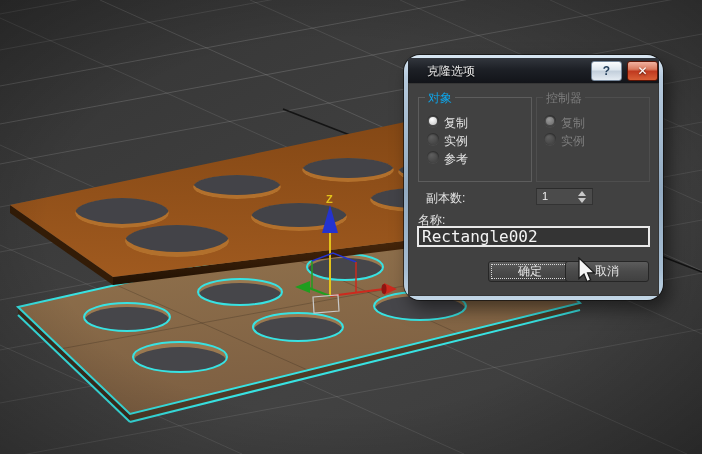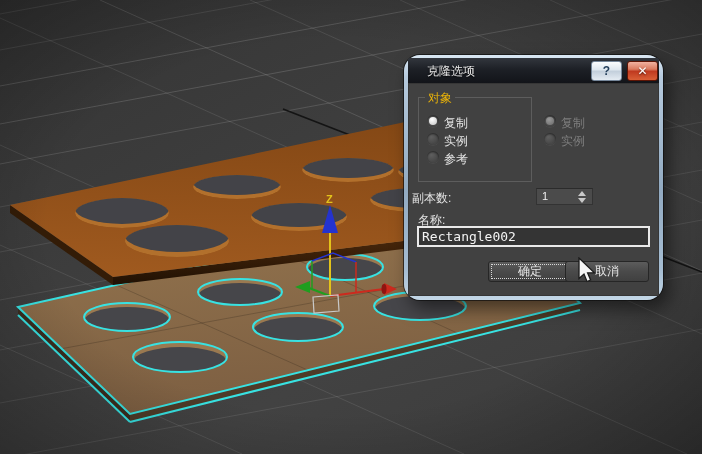--- a/index.html
+++ b/index.html
@@ -20,21 +20,21 @@
   #btn-help{left:187px;background:linear-gradient(180deg,#fbfdfe 0%,#dde6ee 45%,#c2cedb 50%,#e4ebf2 100%);
             border:1px solid #76879a;color:#25405c;box-sizing:border-box;}
   #btn-close{left:223px;background:linear-gradient(180deg,#f0b2a0 0%,#da7a5f 40%,#c03a20 52%,#d95f36 100%);
              border:1px solid #5e1505;color:#fff;box-sizing:border-box;text-shadow:0 1px 2px rgba(0,0,0,.6);}
   .client{position:absolute;left:4px;top:28px;right:4px;bottom:4px;background:#414141;
           box-shadow:inset 0 0 0 1px #363636;}
 
   .groupbox{position:absolute;border:1px solid #5d5d5d;}
   #group-object{left:14px;top:42px;width:112px;height:83px;}
   #group-controller{left:132px;top:42px;width:112px;height:83px;border-color:#4e4e4e;}
-  .group-label{position:absolute;top:-8px;left:6px;background:#414141;padding:0 3px;font-size:12px;color:#eab308;}
+  .group-label{position:absolute;top:-8px;left:6px;background:#414141;padding:0 3px;font-size:12px;color:#0ea5e9;}
   #group-controller .group-label{color:#7d7d7d;}
 
   .radio-row{position:absolute;height:14px;display:flex;align-items:flex-start;}
   .radio{position:relative;width:12px;height:12px;border-radius:50%;flex:0 0 12px;
          background:radial-gradient(circle at 35% 30%,#606060,#474747 65%,#555);
          box-shadow:inset 0 1px 2px rgba(0,0,0,.55),0 1px 0 rgba(255,255,255,.05);}
   .radio.selected::after{content:'';position:absolute;left:2px;top:2px;right:2px;bottom:2px;border-radius:50%;
          background:radial-gradient(circle at 38% 32%,#ffffff,#d2d2d2 75%);}
   .radio.selected.dim::after{background:radial-gradient(circle at 38% 32%,#9a9a9a,#777 75%);}
   .radio-label{margin-left:5px;font-size:12px;color:#e3e3e3;white-space:nowrap;}
@@ -45,21 +45,21 @@
            border:1px solid #333;border-top-color:#2b2b2b;box-sizing:border-box;}
   #spinner .val{position:absolute;left:5px;top:1px;font-size:11px;color:#f0f0f0;}
   .spin-arrows{position:absolute;right:4px;top:2px;width:10px;}
   .tri-up{width:0;height:0;border-left:4px solid transparent;border-right:4px solid transparent;
           border-bottom:5px solid #c9c9c9;margin-bottom:2px;}
   .tri-down{width:0;height:0;border-left:4px solid transparent;border-right:4px solid transparent;
           border-top:5px solid #c9c9c9;}
 
   #name-input{position:absolute;left:13px;top:171px;width:233px;height:21px;box-sizing:border-box;
           background:#343434;border:2px solid #e9e9e9;color:#f3f3f3;padding:0 3px;
-          font-family:"DejaVu Sans Mono","Liberation Mono",monospace;font-size:13px;}
+          font-family:"DejaVu Sans Mono","Liberation Mono",monospace;font-size:16px;}
 
   .btn{position:absolute;width:84px;height:21px;box-sizing:border-box;border:1px solid #262626;border-radius:3px;
        background:linear-gradient(180deg,#5c5c5c 0%,#4a4a4a 50%,#404040 100%);
        color:#e6e6e6;font-size:12px;text-align:center;line-height:19px;}
   #btn-ok{left:84px;top:206px;outline:1px dotted #d8d8d8;outline-offset:-4px;}
   #btn-cancel{left:161px;top:206px;}
 
   #cursor{position:absolute;left:577px;top:257px;z-index:50;}
 </style>
 </head>
@@ -272,30 +272,33 @@
     </div>
     <div class="radio-row" style="left:23px;top:78px;">
       <span class="radio"></span>
       <span class="radio-label">实例</span>
     </div>
     <div class="radio-row" style="left:23px;top:96px;">
       <span class="radio"></span>
       <span class="radio-label">参考</span>
     </div>
 
+    <div id="group-controller" class="groupbox">
+      <span class="group-label">控制器</span>
+    </div>
     <div class="radio-row disabled" style="left:140px;top:60px;">
       <span class="radio selected dim"></span>
       <span class="radio-label">复制</span>
     </div>
     <div class="radio-row disabled" style="left:140px;top:78px;">
       <span class="radio"></span>
       <span class="radio-label">实例</span>
     </div>
 
-    <span class="field-label" style="left:8px;top:135px;">副本数:</span>
+    <span class="field-label" style="left:22px;top:135px;">副本数:</span>
     <div id="spinner">
       <span class="val">1</span>
       <div class="spin-arrows">
         <div class="tri-up"></div>
         <div class="tri-down"></div>
       </div>
     </div>
 
     <span class="field-label" style="left:14px;top:157px;">名称:</span>
     <input id="name-input" type="text" value="Rectangle002" style="">

